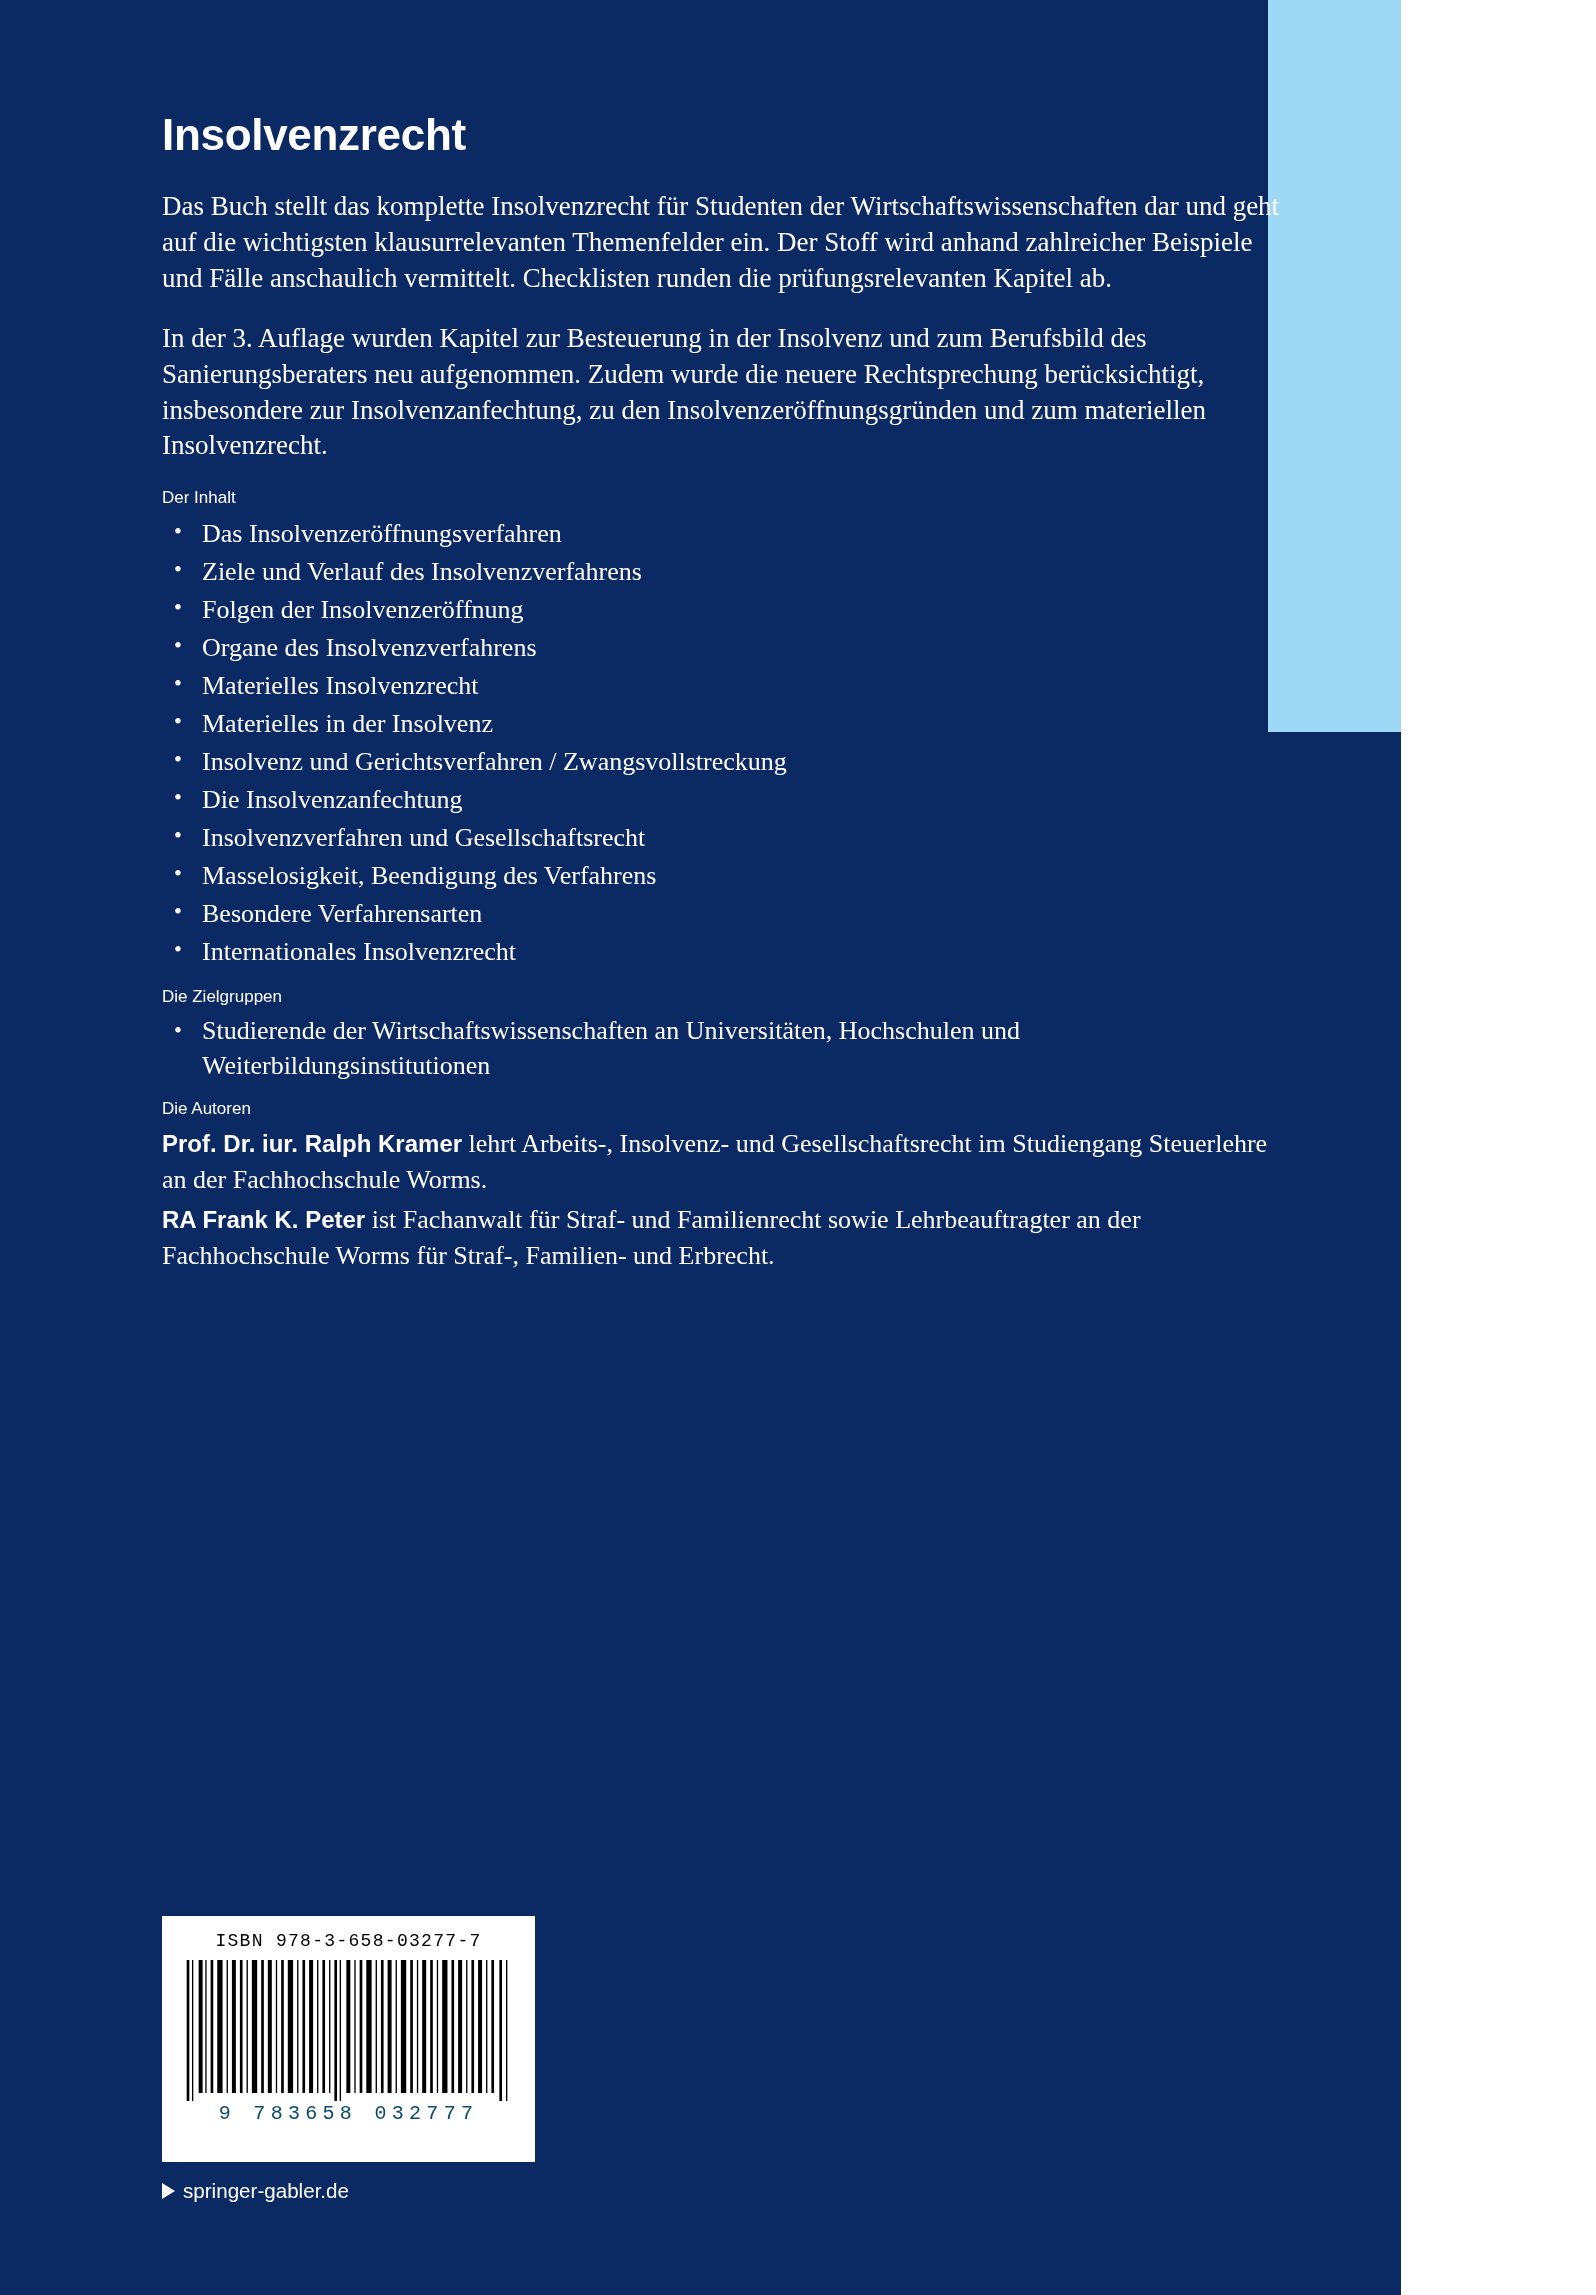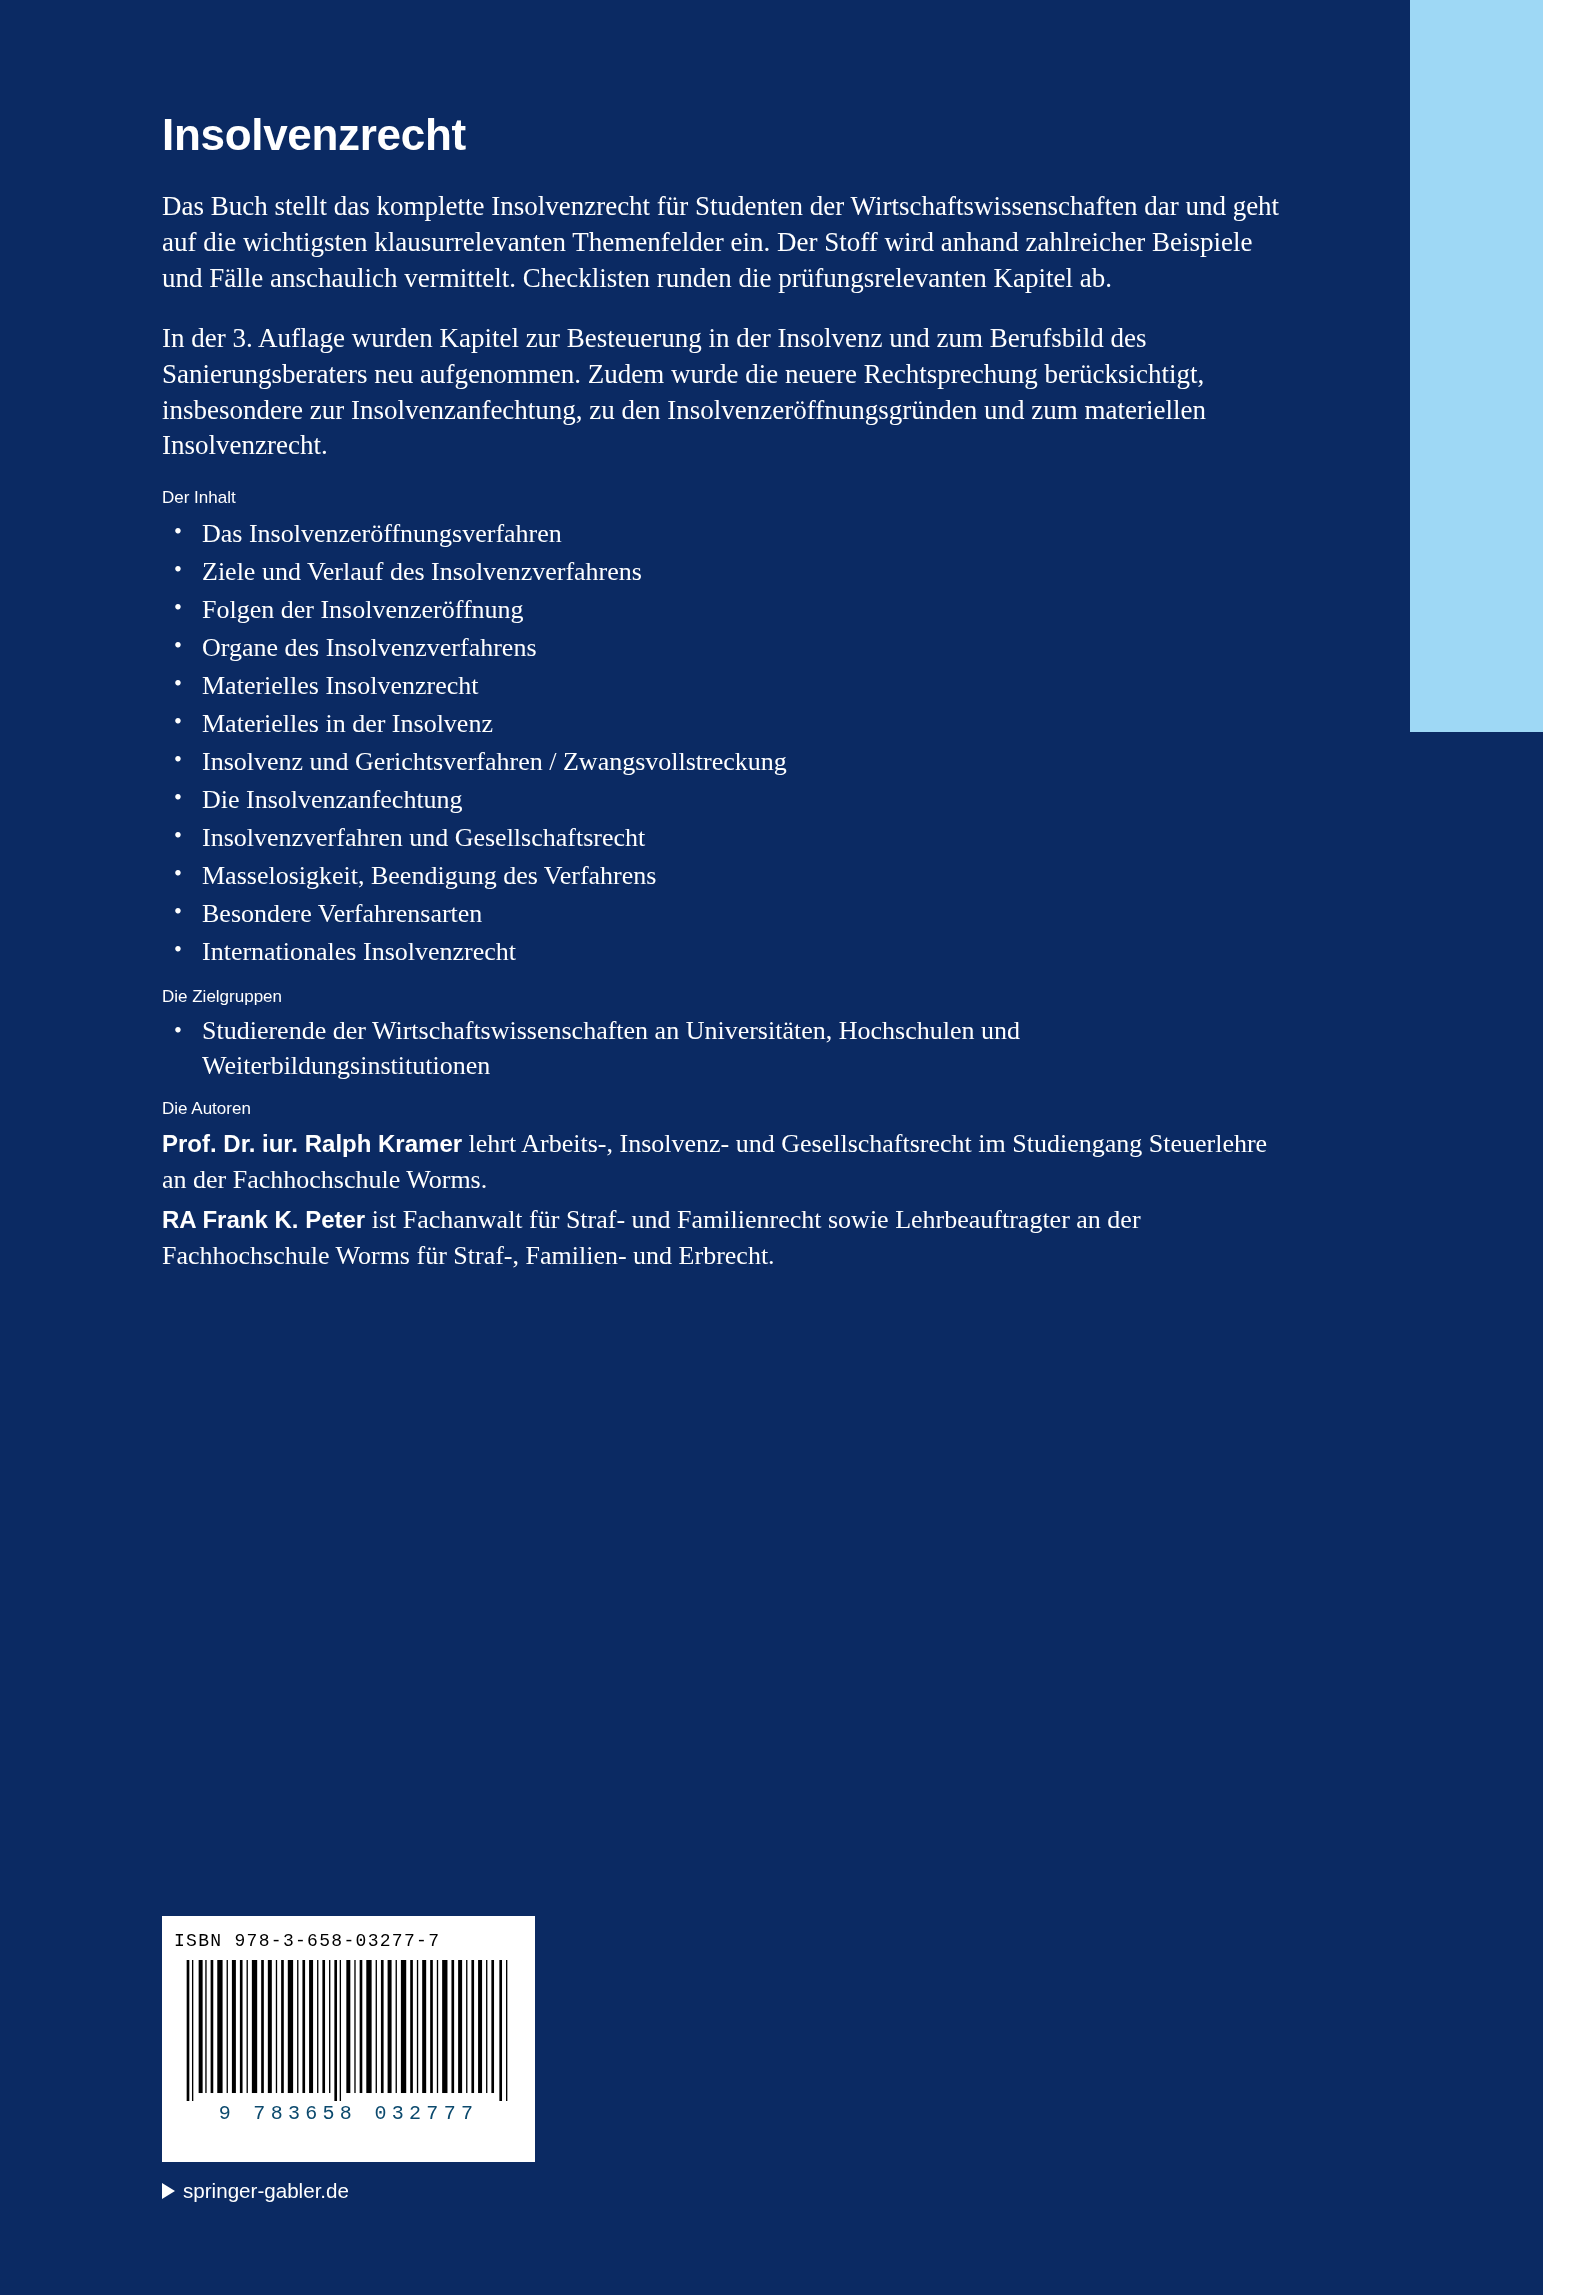--- a/index.html
+++ b/index.html
@@ -10,21 +10,21 @@
   body {
     width: 1597px;
     height: 2295px;
     position: relative;
     font-family: "Liberation Serif", serif;
     overflow: hidden;
   }
   .cover {
     position: absolute;
     left: 0; top: 0;
-    width: 1543px;
+    width: 1401px;
     height: 2295px;
     background: #0b2a63;
   }
   .accent-bar {
     position: absolute;
     right: 0;
     top: 0;
     width: 133px;
     height: 732px;
     background: #9ed8f5;
@@ -101,20 +101,21 @@
     height: 246px;
     box-sizing: border-box;
     padding: 10.6px 12px 6.7px 12px;
     position: relative;
   }
   .isbn-text {
     font-family: "Liberation Mono", monospace;
     font-size: 18px;
     color: #000000;
     letter-spacing: 1.3px;
+    text-align: center;
     margin-top: 4px;
   }
   .bars {
     margin: 9.3px auto 0 auto;
     width: 330px;
     height: 141px;
     display: block;
   }
   .barcode-digits {
     font-family: "Liberation Mono", monospace;

